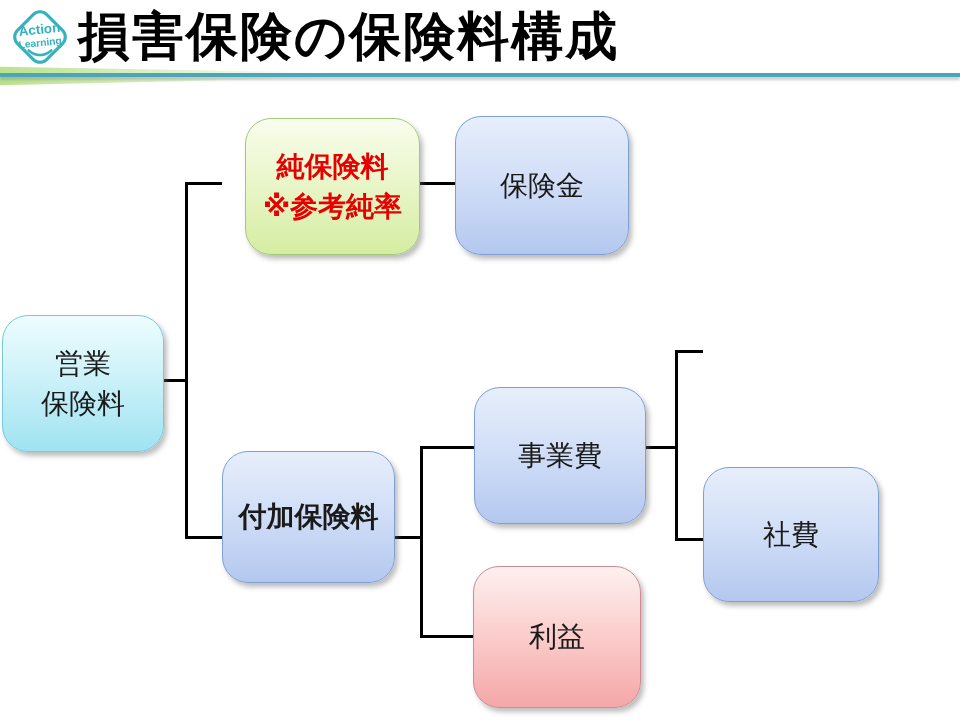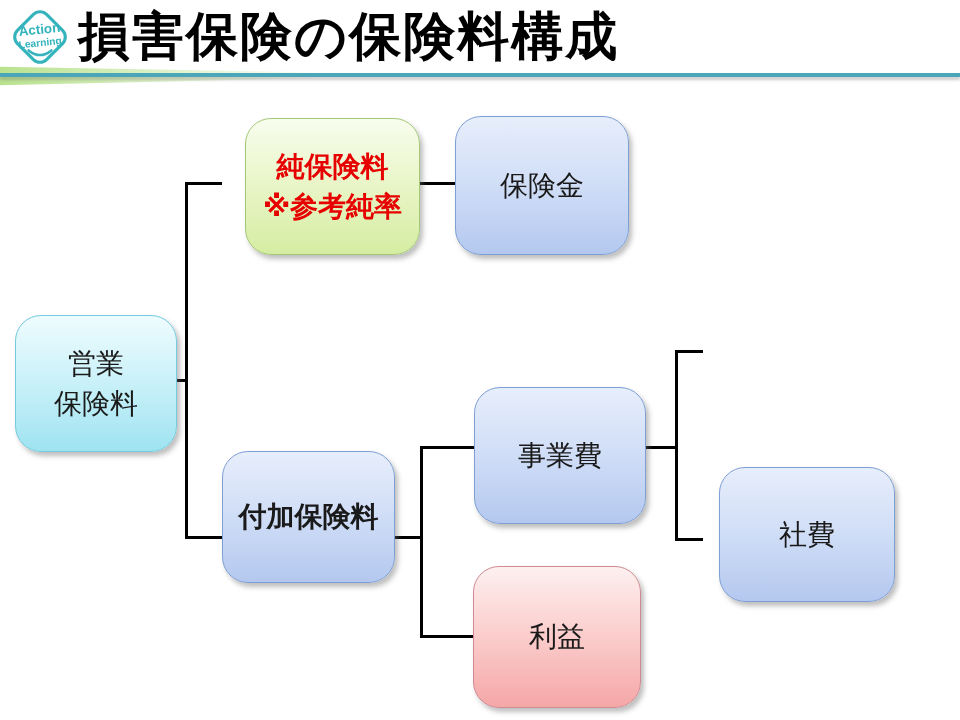--- a/index.html
+++ b/index.html
@@ -133,21 +133,21 @@
   <div class="line h" style="left:185px; top:536px; width:37px;"></div>
   <div class="line h" style="left:393px; top:536px; width:30px;"></div>
   <div class="line v" style="left:420px; top:446px; height:192px;"></div>
   <div class="line h" style="left:420px; top:446px; width:54px;"></div>
   <div class="line h" style="left:420px; top:635px; width:53px;"></div>
   <div class="line h" style="left:644px; top:446px; width:34px;"></div>
   <div class="line v" style="left:675px; top:350px; height:191px;"></div>
   <div class="line h" style="left:675px; top:350px; width:28px;"></div>
   <div class="line h" style="left:675px; top:538px; width:28px;"></div>
 
-  <div class="node cyan" style="left:15px; top:315px; width:160px; height:135px;">
+  <div class="node cyan" style="left:2px; top:315px; width:160px; height:135px;">
     <span class="label">営業
 保険料</span>
   </div>
 
   <div class="node green" style="left:222px; top:118px; width:173px; height:135px;margin-left:23px;">
     <span class="label red-bold">純保険料
 ※参考純率</span>
   </div>
 
   <div class="node blue" style="left:455px; top:116px; width:172px; height:137px;">
@@ -160,17 +160,17 @@
 
   <div class="node blue" style="left:474px; top:387px; width:170px; height:135px;">
     <span class="label">事業費</span>
   </div>
 
   <div class="node pink" style="left:473px; top:566px; width:166px; height:140px;">
     <span class="label">利益</span>
   </div>
 
 
-  <div class="node blue" style="left:719px; top:467px; width:174px; height:133px;">
+  <div class="node blue" style="left:703px; top:467px; width:174px; height:133px;">
     <span class="label">社費</span>
   </div>
 
 </div>
 
 </body></html>

